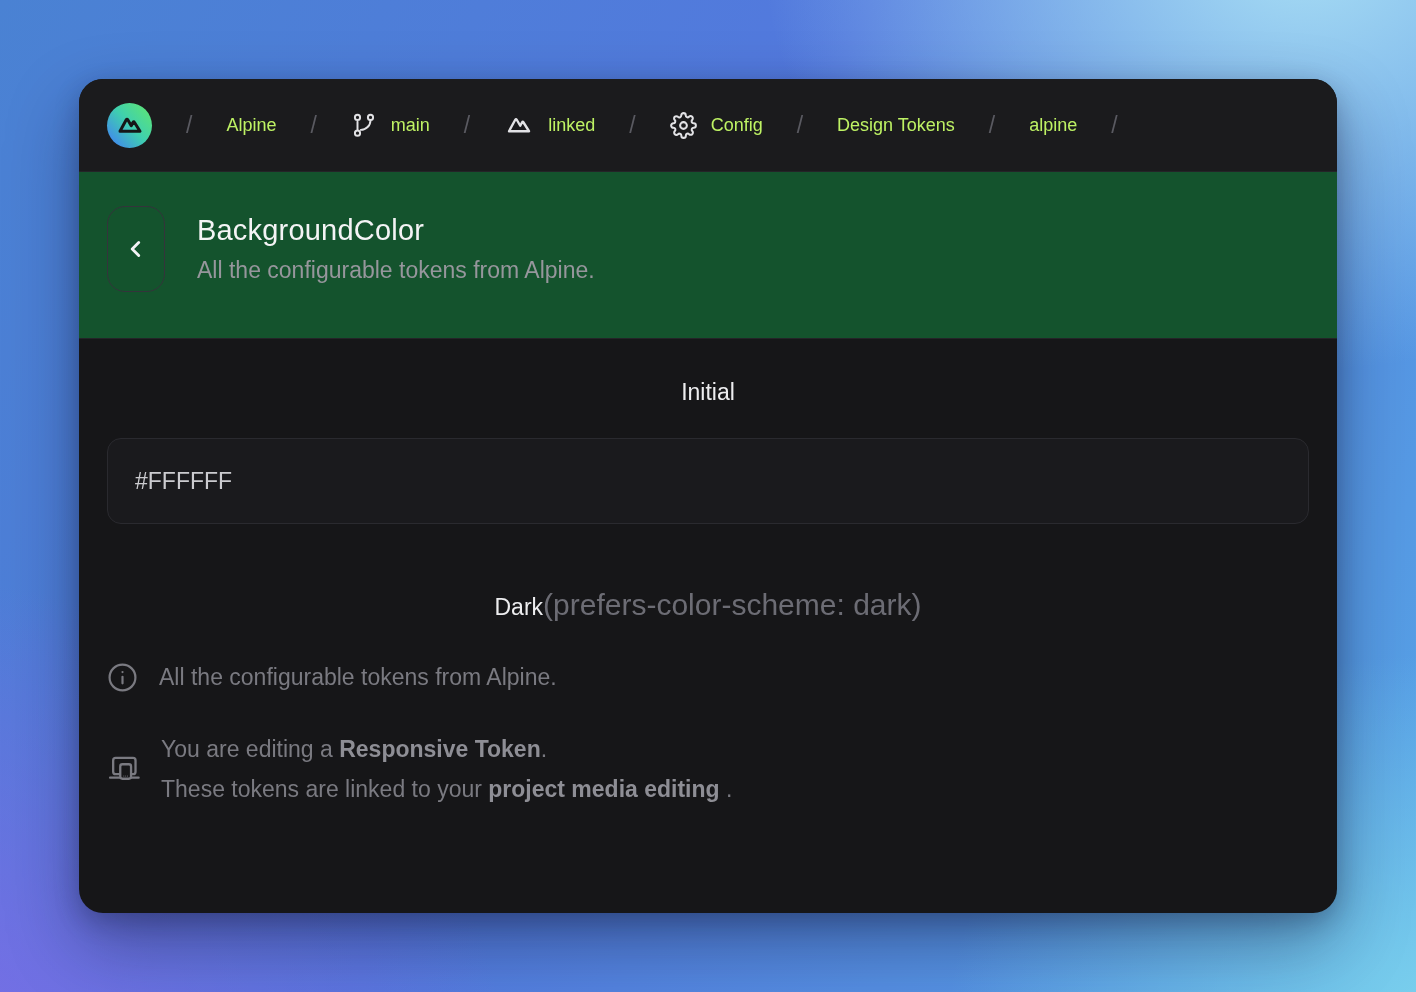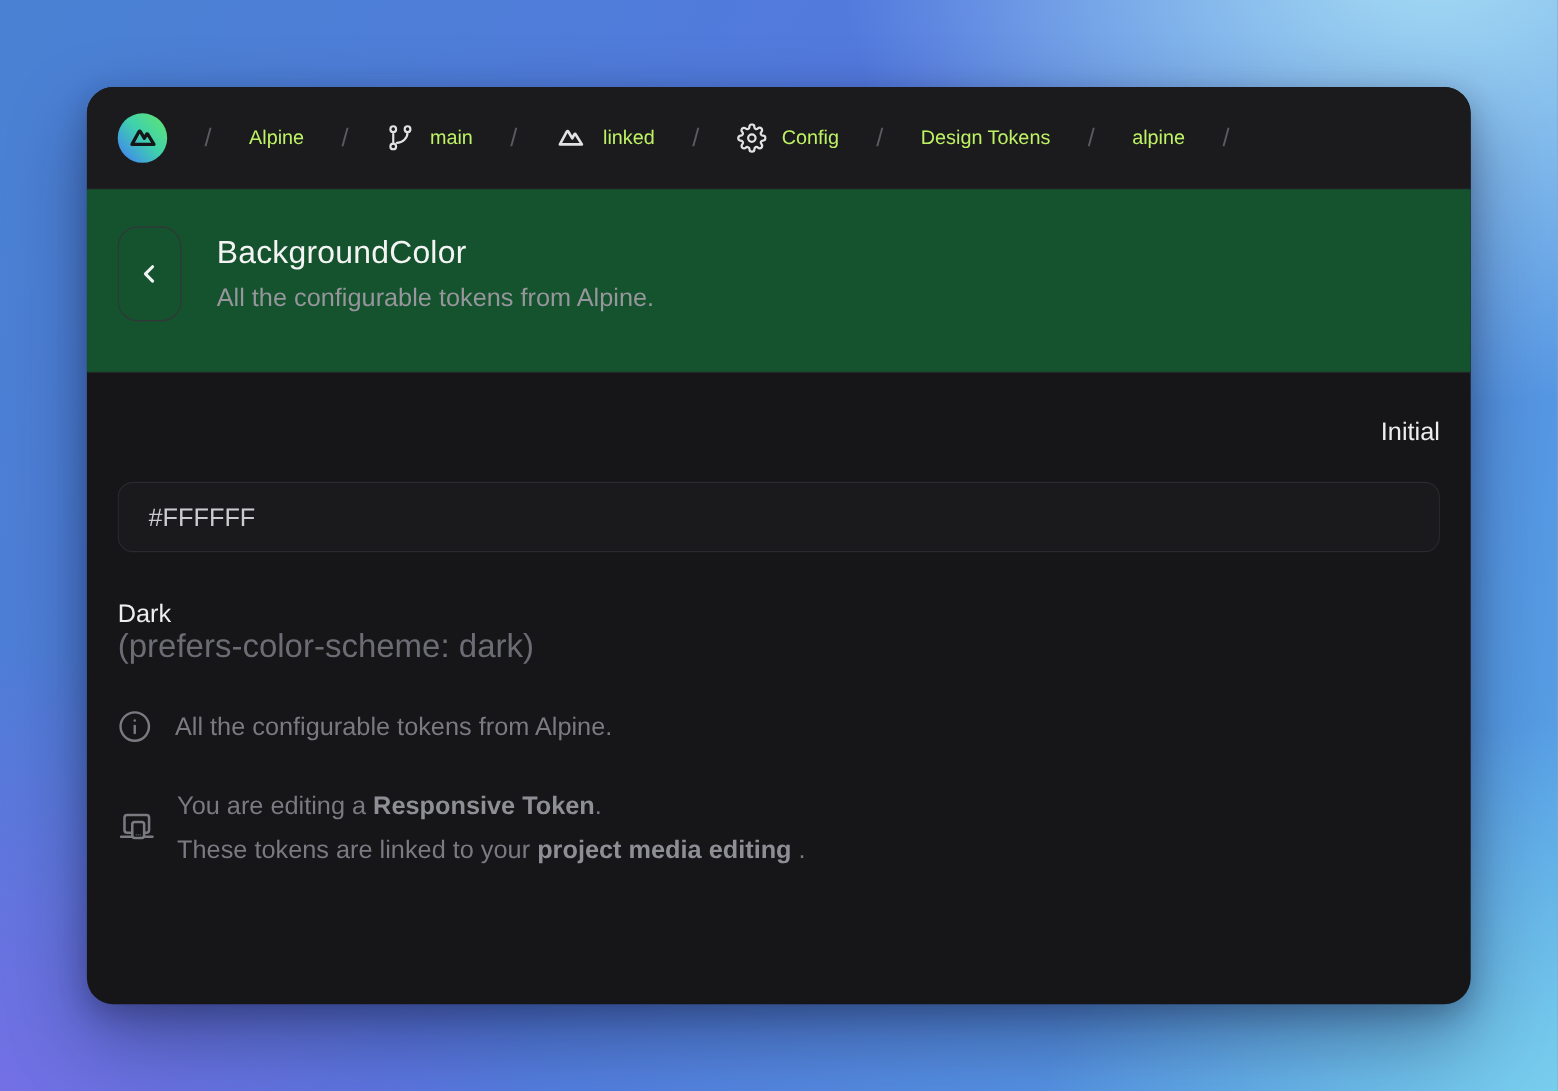--- a/index.html
+++ b/index.html
@@ -44,28 +44,28 @@
     width:58px; height:86px; border-radius:18px; flex:0 0 auto;
     background:transparent; border:1.5px solid #34343b;
     display:flex; align-items:center; justify-content:center; cursor:pointer;
   }
   .page-title { font-size:29px; font-weight:500; color:#f4f4f5; letter-spacing:.2px; }
   .page-subtitle { font-size:23px; color:#96969c; margin-top:10px; }
 
   
   .content { padding:0 28px; }
   .field-row {
-    display:flex; justify-content:flex-end; align-items:baseline;
+    display:flex; justify-content:center; align-items:baseline;
   }
   .field-label { font-size:23px; font-weight:500; color:#ededef; }
   .field-hint  { font-size:30px; color:#6c6c74; }
   .row-initial { margin-top:40px; }
-  .row-dark    { margin-top:42px;flex-direction:column; }
+  .row-dark    { margin-top:64px; }
   .token-input {
-    margin-top:32px; width:100%; height:64px; display:block;
+    margin-top:32px; width:100%; height:86px; display:block;
     background:#1a1a1d; border:1px solid #2a2a2f; border-radius:14px;
     padding:0 27px; font-size:23px; color:#cbcbcf; outline:none;
     font-family:"Liberation Sans","DejaVu Sans",sans-serif;
   }
 
   .note { display:flex; align-items:center; gap:21px; color:#7a7a81; font-size:23px; }
   .note-info { margin-top:40px; }
   .note-resp { margin-top:36px; line-height:40px;gap:17px; }
   .note b { font-weight:700; color:#8e8e95; }
   .note svg { flex:0 0 auto; stroke:#7a7a81; }

